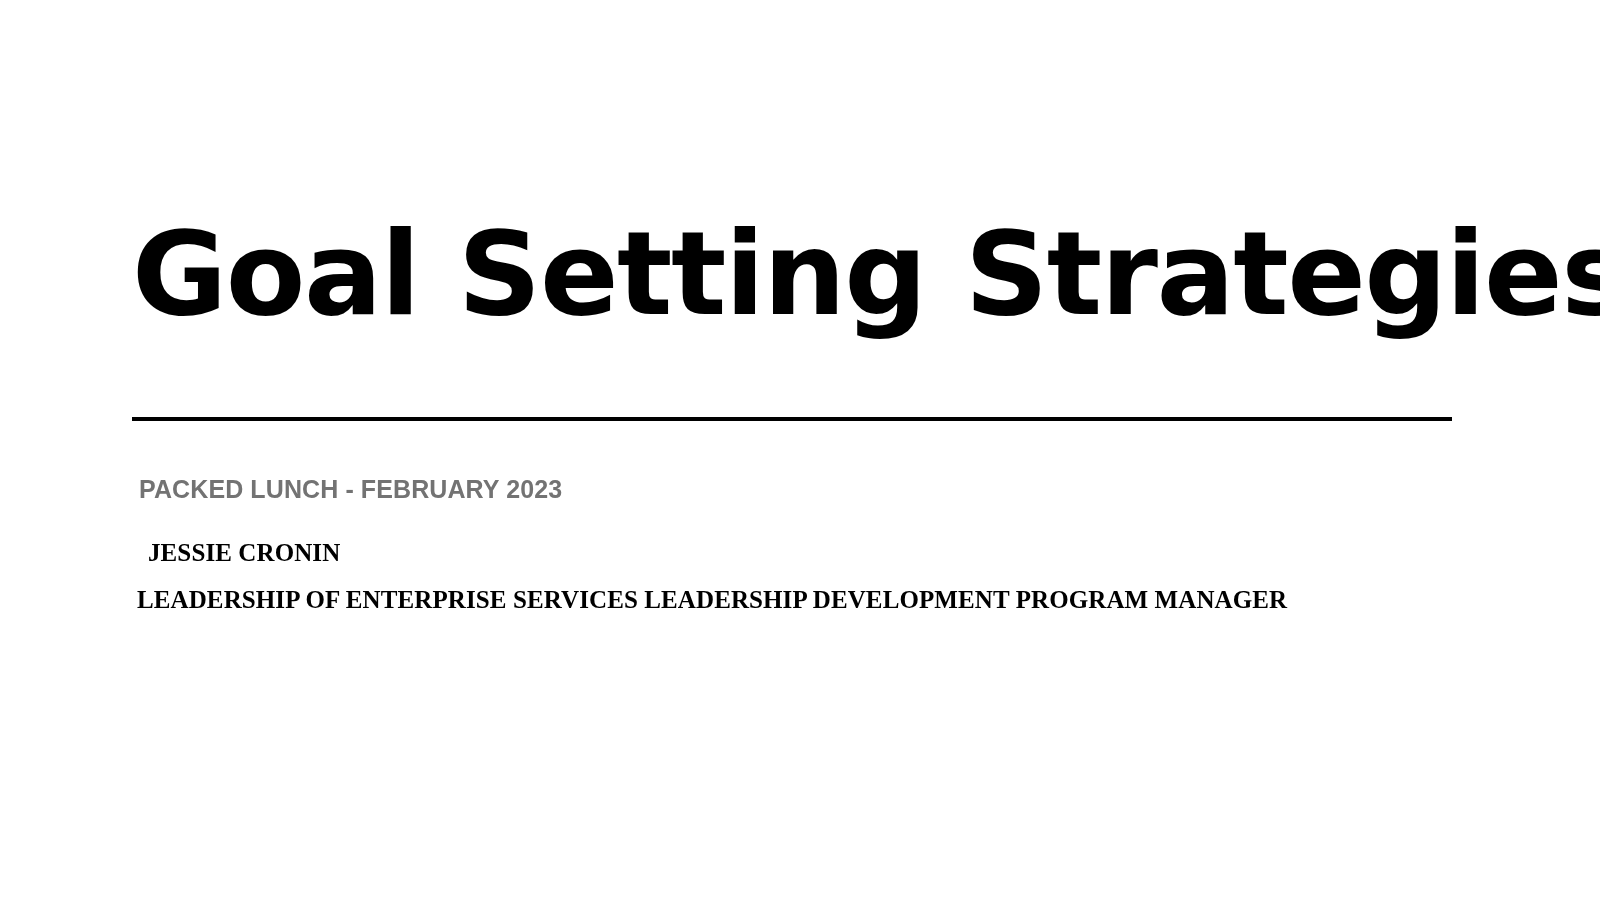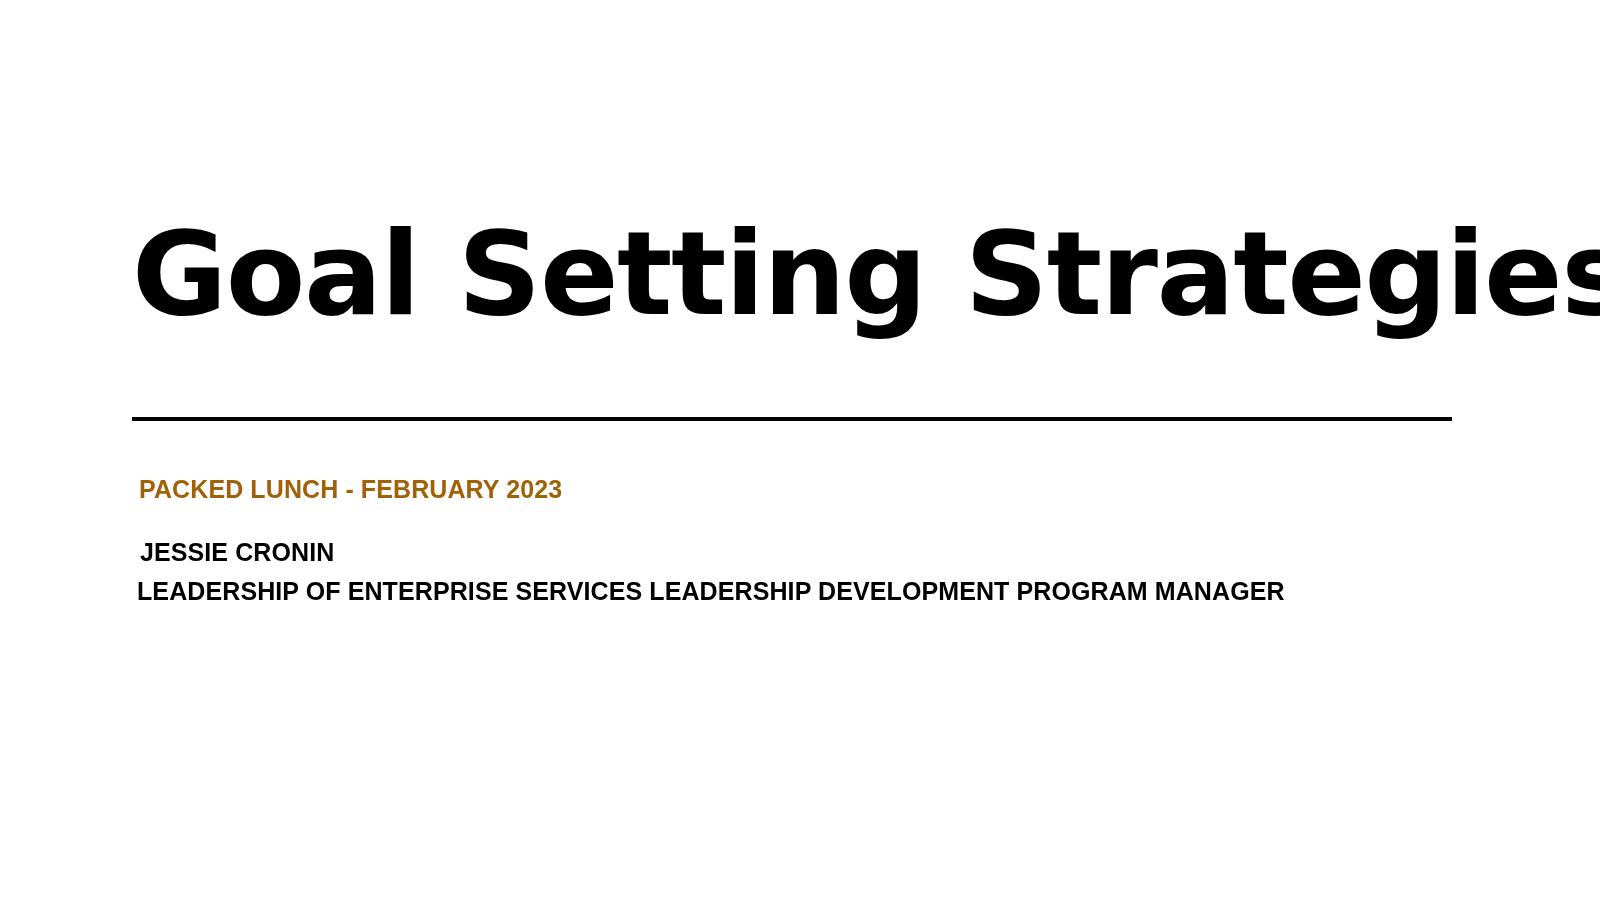--- a/index.html
+++ b/index.html
@@ -55,32 +55,32 @@
     width: 1320px;
   }
 
   .event-line {
     margin: 0 0 0 3px;
     font-family: "Liberation Sans", sans-serif;
     font-weight: 700;
     font-size: 25px;
     line-height: 1.25;
     letter-spacing: 0.1px;
-    color: #a16207;
+    color: #737373;
     white-space: nowrap;
   }
 
   .presenter-group {
     margin-top: 30px;
   }
 
   .presenter-name,
   .presenter-role {
-    margin: 4px;
-    font-family: Liberation Sans, sans-serif;
+    margin: 12px;
+    font-family: Liberation Serif, serif;
     font-weight: 700;
     font-size: 25px;
     line-height: 1.4;
     letter-spacing: 0.1px;
     color: #000000;
     white-space: nowrap;
   }
 
   .presenter-role {
     margin-left: 1px;

